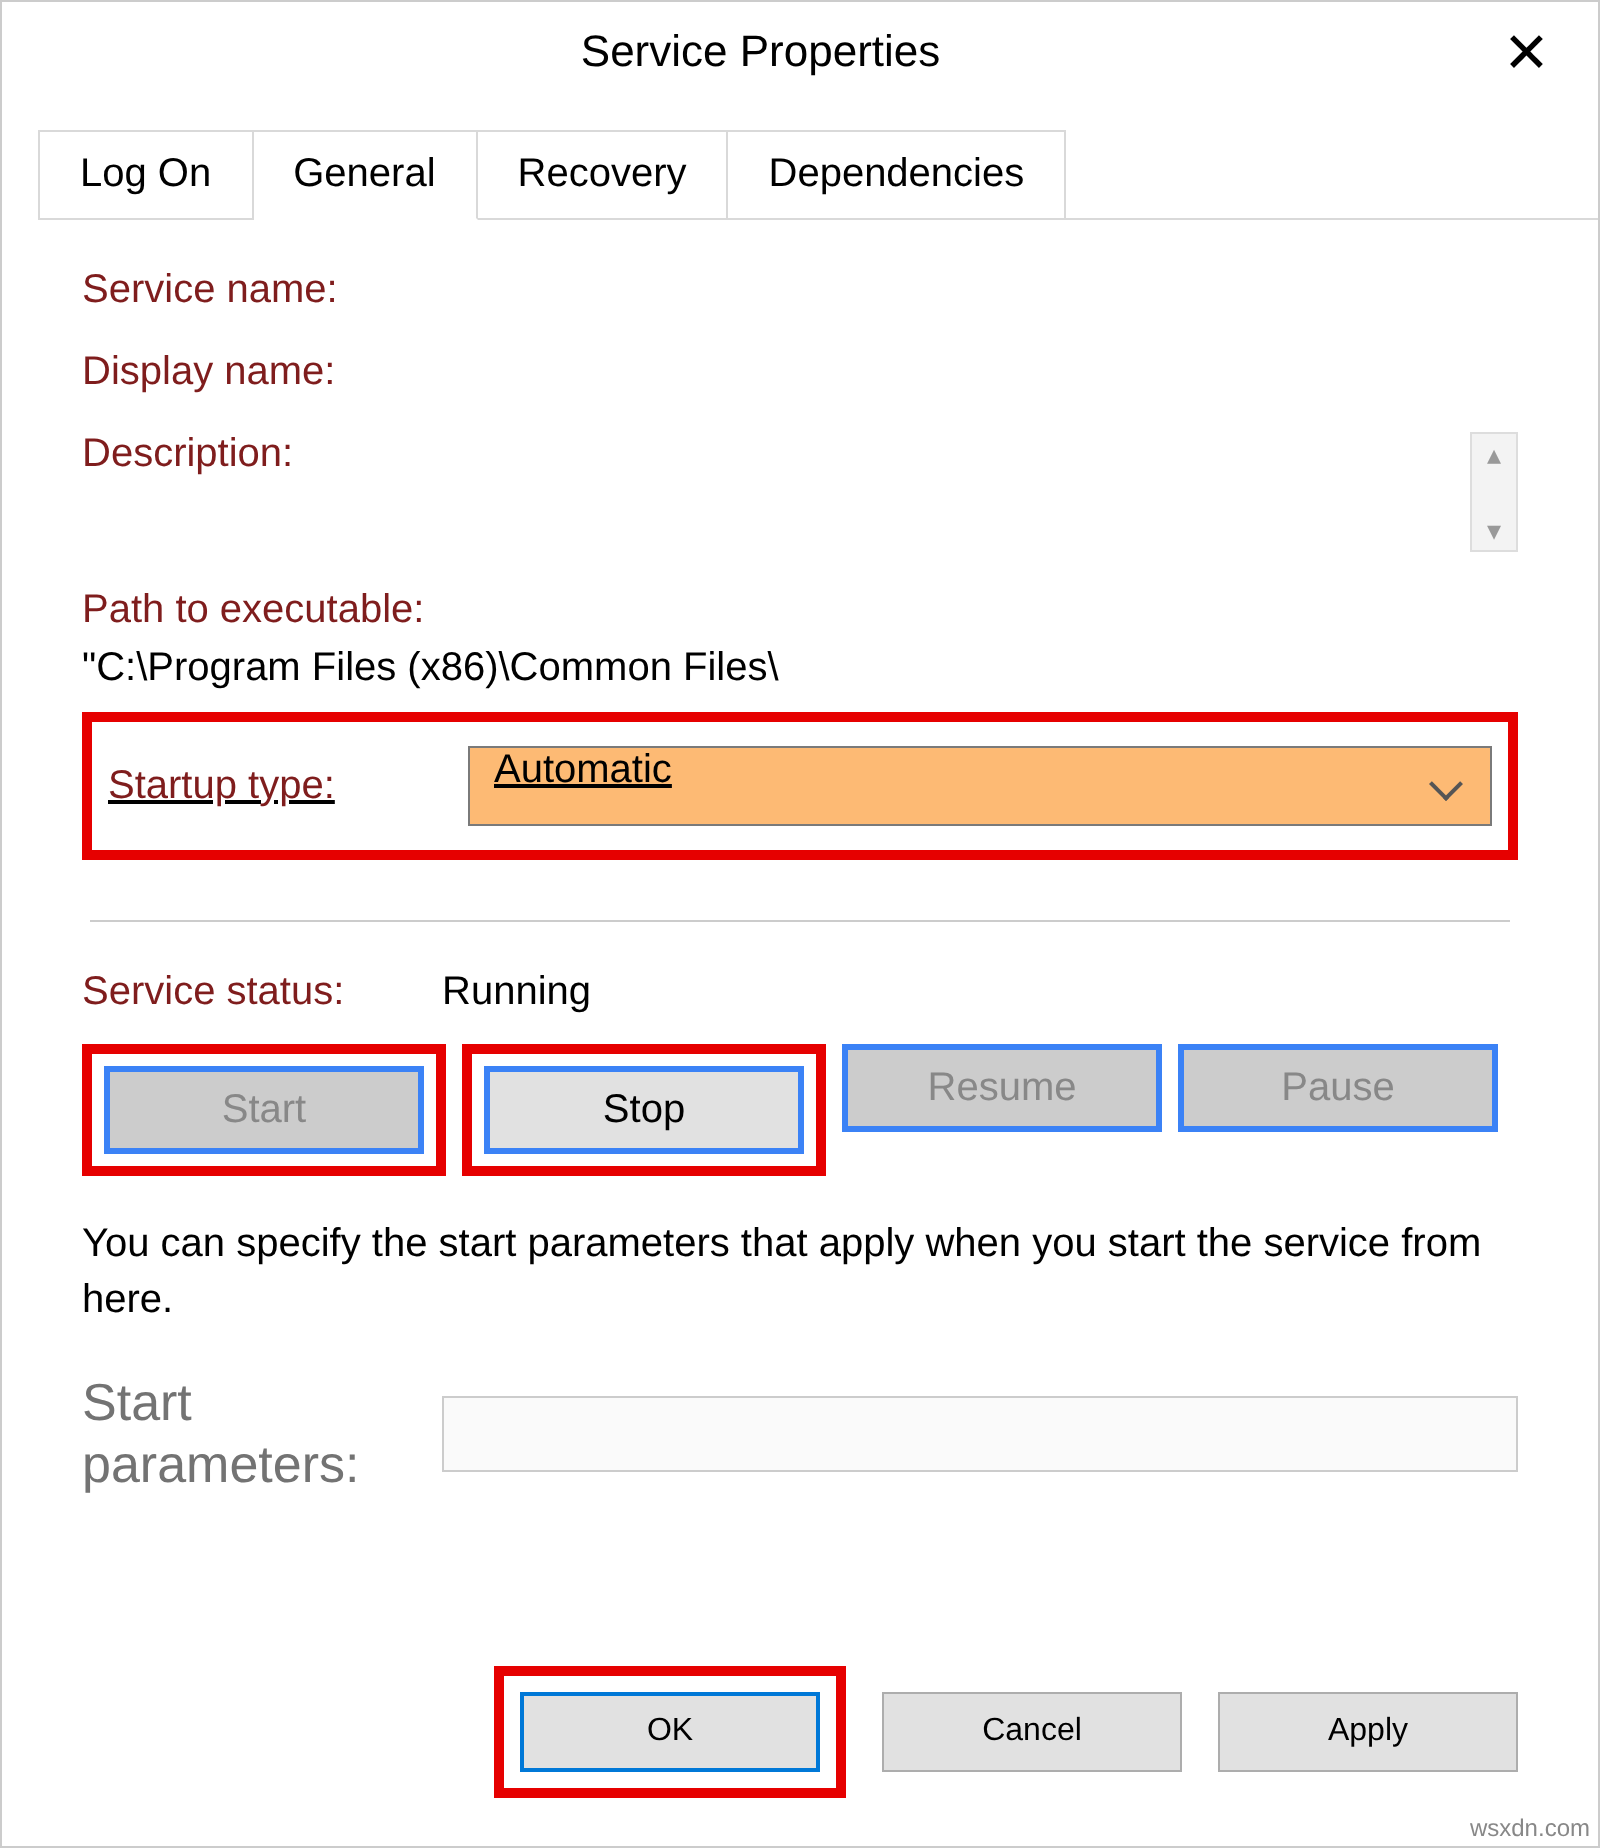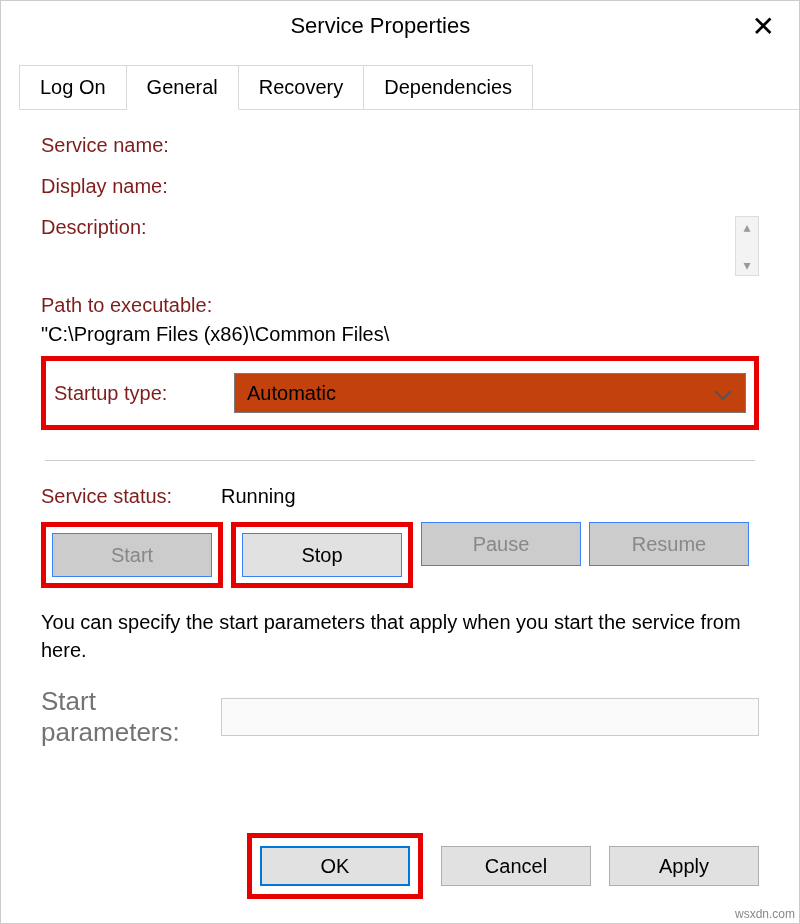--- a/index.html
+++ b/index.html
@@ -100,23 +100,23 @@
       padding: 12px 8px;
     }
     .startup-row {
       display: flex;
       align-items: center;
     }
     .select {
       flex: 1;
       height: 40px;
       border: 1px solid #7a7a7a;
-      background: #c2410c;
-      display: flex;
-      align-items: center;
+      background: #fdba74;
+      display: flex;
+      align-items: flex-start;
       padding: 0 12px;
       position: relative;
       cursor: pointer;
       font-size: 20px;
     }
     .select::after {
       content: '';
       position: absolute;
       right: 16px;
       width: 10px;
@@ -132,21 +132,21 @@
       border-top: 1px solid #ccc;
     }
     .btn-row {
       display: flex;
       gap: 8px;
       margin-top: 14px;
     }
     .svc-btn {
       width: 160px;
       height: 44px;
-      border: 1px solid #3b82f6;
+      border: 3px solid #3b82f6;
       background: #e1e1e1;
       font-size: 20px;
       font-family: inherit;
       cursor: pointer;
     }
     .svc-btn.disabled {
       background: #cccccc;
       color: #888;
       cursor: default;
     }
@@ -187,21 +187,21 @@
       justify-content: flex-end;
       gap: 18px;
       padding: 12px 40px 24px 0;
       align-items: center;
     }
     .footer-btn {
       width: 150px;
       height: 40px;
       border: 1px solid #adadad;
       background: #e1e1e1;
-      font-size: 20px;
+      font-size: 16px;
       font-family: inherit;
       cursor: pointer;
     }
     .ok-wrap {
       border: 5px solid #e60000;
       padding: 8px;
     }
     .ok-btn {
       border: 2px solid #0078d7;
     }
@@ -248,21 +248,21 @@
         <span class="arrow-up">▴</span>
         <span class="arrow-down">▾</span>
       </div>
     </div>
 
     <div class="path-block">
       <div class="label" style="width:auto;">Path to executable:</div>
       <div class="path-text">"C:\Program Files (x86)\Common Files\</div>
     </div>
 
-    <div class="highlight-red" style="margin-top:10px;">
+    <div class="highlight-red" style="margin-top:10px;text-decoration:underline;">
       <div class="startup-row">
         <div class="label">Startup type:</div>
         <div class="select">
           <span>Automatic</span>
         </div>
       </div>
     </div>
 
     <hr class="sep">
 
@@ -271,22 +271,22 @@
       <div style="font-size:20px;">Running</div>
     </div>
 
     <div class="btn-row">
       <span class="hl-start">
         <button class="svc-btn disabled">Start</button>
       </span>
       <span class="hl-stop">
         <button class="svc-btn enabled">Stop</button>
       </span>
+      <button class="svc-btn disabled">Resume</button>
       <button class="svc-btn disabled">Pause</button>
-      <button class="svc-btn disabled">Resume</button>
     </div>
 
     <div class="hint">You can specify the start parameters that apply when you start the service from here.</div>
 
     <div class="params-row">
       <div class="params-label">Start parameters:</div>
       <input class="params-input" type="text" disabled="" style="">
     </div>
 
   </div>

